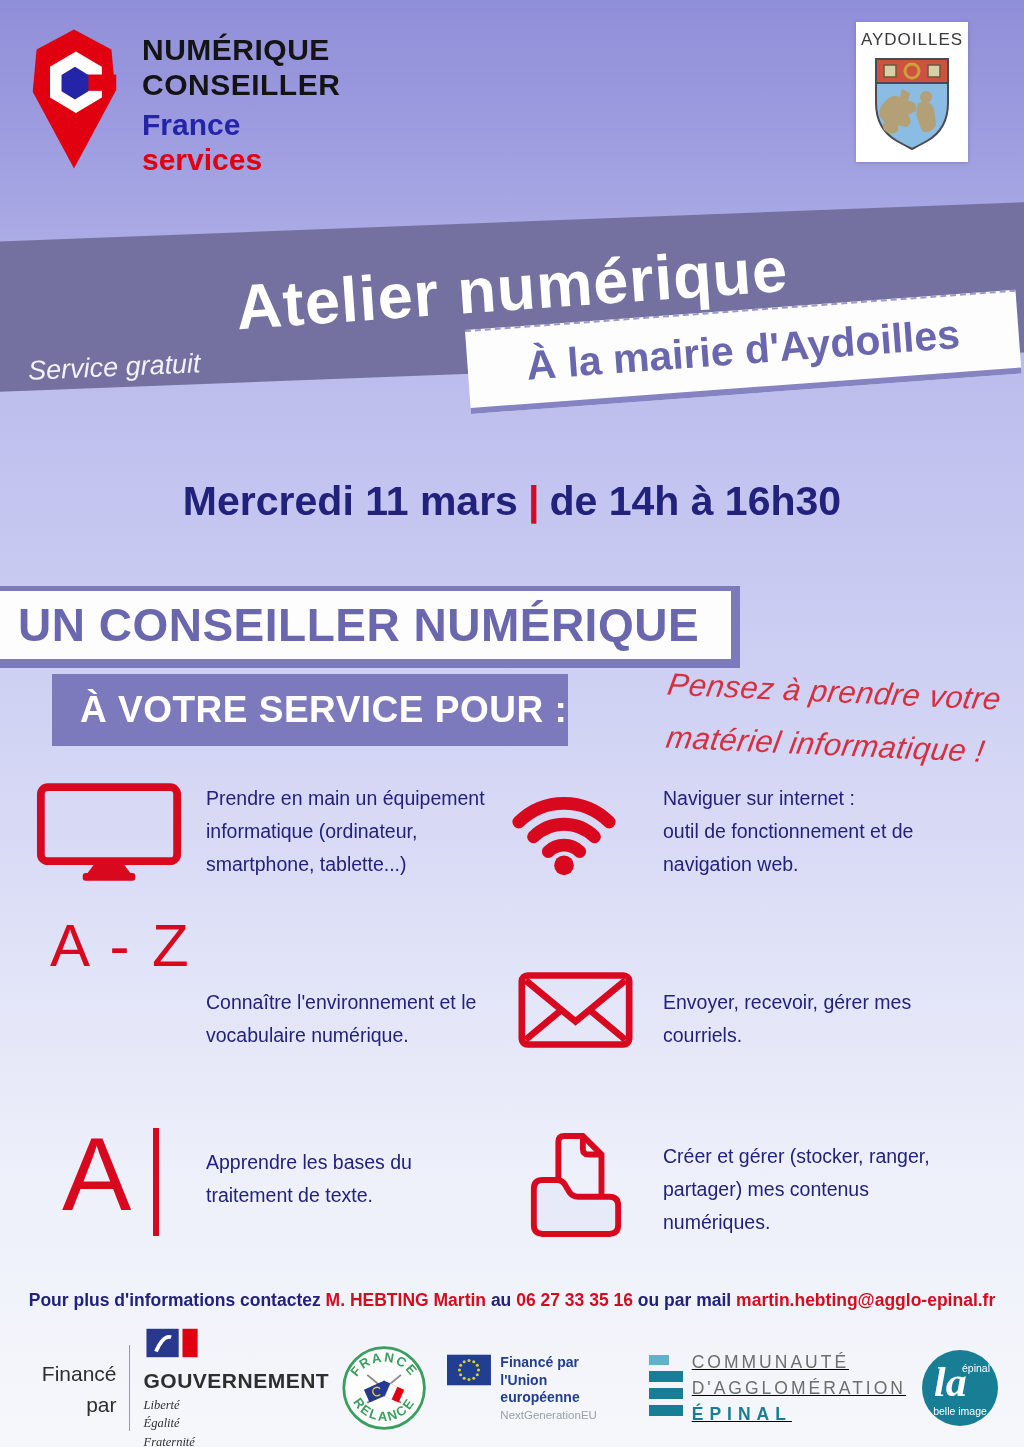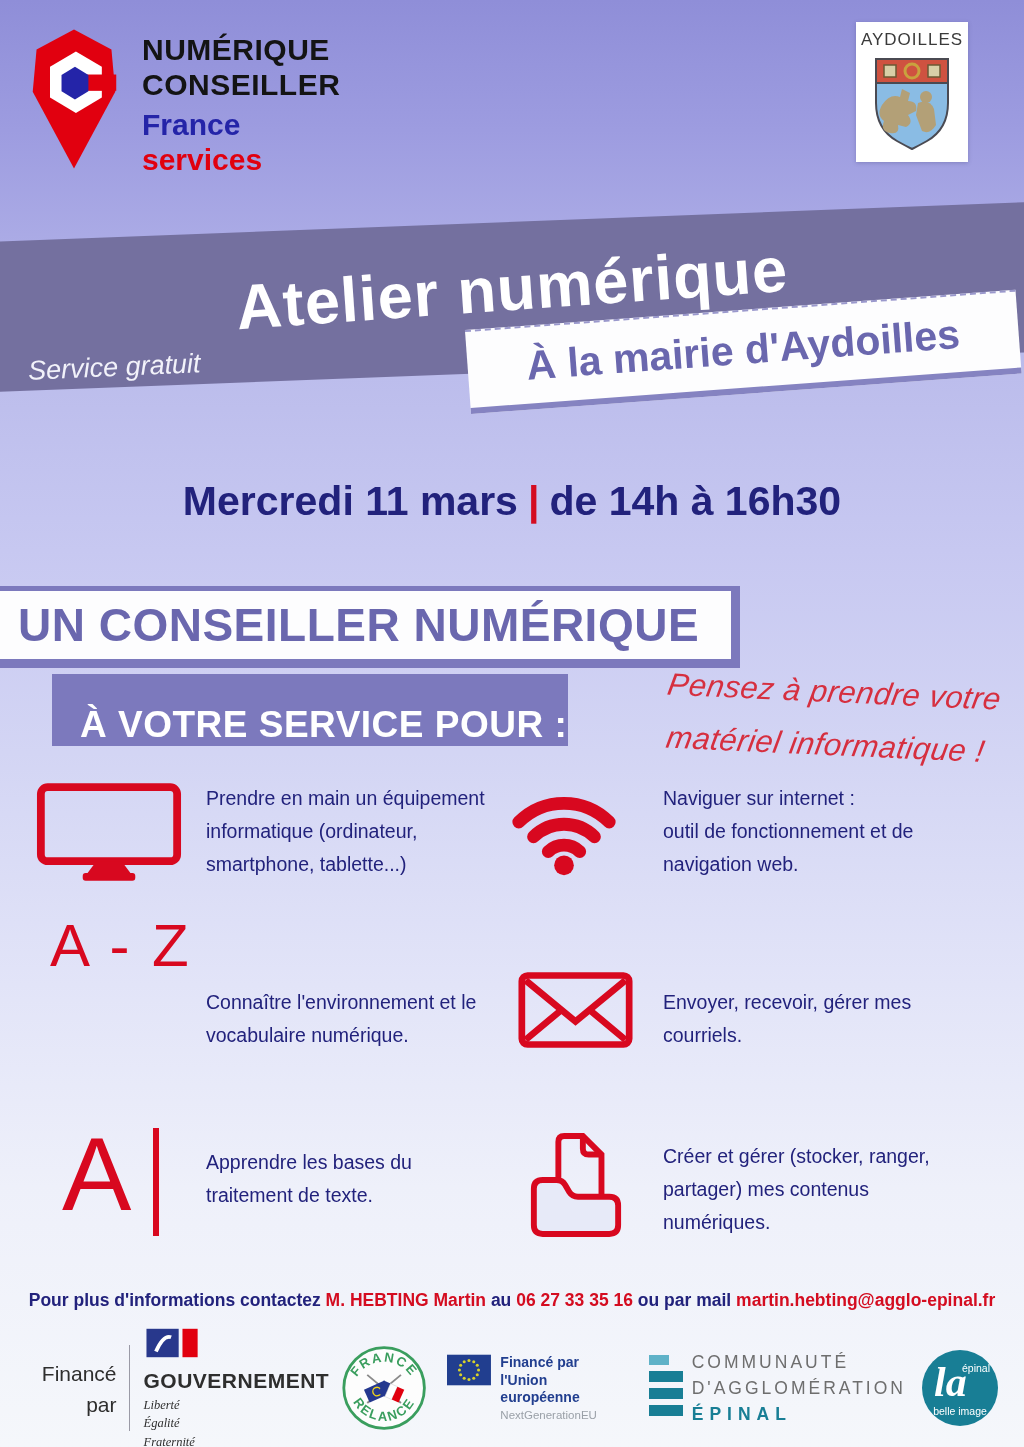--- a/index.html
+++ b/index.html
@@ -49,21 +49,21 @@
     font-weight:bold; font-size:41px; color:var(--navy,#22227c); }
   .schedule .sep { color:#d40c20; font-weight:bold; padding:0 10px; }
 
   
   .heading-box { position:absolute; left:0; top:586px; width:740px; height:82px;
     background:#fdfdfe; border:5px solid var(--box-purple,#7c79bd); border-left:none;
     border-right-width:9px; border-bottom-width:9px;
     display:flex; align-items:center; padding-left:18px; z-index:1; }
   .heading-title { color:var(--heading-purple,#6a67ae); font-weight:bold; font-size:46px; letter-spacing:.5px; }
   .service-box { position:absolute; left:52px; top:674px; width:516px; height:72px;
-    background:var(--box-purple,#7c79bd); display:flex; align-items:flex-end; padding-left:28px; }
+    background:var(--box-purple,#7c79bd); display:flex; align-items:center; padding-left:28px; }
   .service-subtitle { color:#fff; font-weight:bold; font-size:37px; letter-spacing:.5px; }
 
   
   .note { position:absolute; left:634px; top:666px; width:392px; text-align:center;
     color:var(--handwriting-red,#d62f3f); font-style:italic; font-size:31px;
     line-height:1.7; transform:rotate(2.6deg) skewX(-7deg); letter-spacing:.5px; z-index:2; }
 
   
   .svc-text { position:absolute; color:var(--navy,#22227c); font-size:19.5px;
     line-height:1.68; white-space:pre-line; }
@@ -88,21 +88,21 @@
   .gov { width:188px; }
   .gov-name { font-weight:bold; font-size:21px; letter-spacing:.5px; color:#2e2e2e; margin-top:4px; }
   .gov-motto { font-family:"Liberation Serif","DejaVu Serif",serif; font-style:italic;
     font-size:12.5px; color:#2e2e2e; line-height:1.45; white-space:pre-line; margin-top:3px; }
   .relance { margin-left:12px; }
   .eu { display:flex; margin-left:20px; align-items:flex-start; }
   .eu-text { margin-left:9px; line-height:1.25; }
   .eu-l1,.eu-l2 { font-weight:bold; font-size:14px; color:var(--eu-blue,#213e8f); }
   .eu-l3 { font-size:11.5px; color:#9aa0a8; margin-top:1px; }
   .cae { display:flex; margin-left:24px; align-items:center; }
-  .cae-text { margin-left:7px; line-height:1.5; }
+  .cae-text { margin-left:7px; line-height:1.5;text-decoration:underline; }
   .cae-l1,.cae-l2 { font-size:17.5px; letter-spacing:3px; color:#6e6e6e; }
   .cae-l3 { font-size:17.5px; letter-spacing:6px; color:var(--teal,#187e95); font-weight:bold; }
   .belle { position:relative; width:76px; height:76px; border-radius:50%;
     background:var(--teal,#2a7a91); margin-left:16px; color:#fff; flex:none; }
   .belle-la { position:absolute; left:12px; top:8px; font-family:"Liberation Serif","DejaVu Serif",serif;
     font-style:italic; font-weight:bold; font-size:42px; }
   .belle-epinal { position:absolute; right:8px; top:12px; font-size:10.5px; }
   .belle-caption { position:absolute; left:0; right:0; bottom:9px; text-align:center; font-size:10.5px; }
 </style>
 </head>

